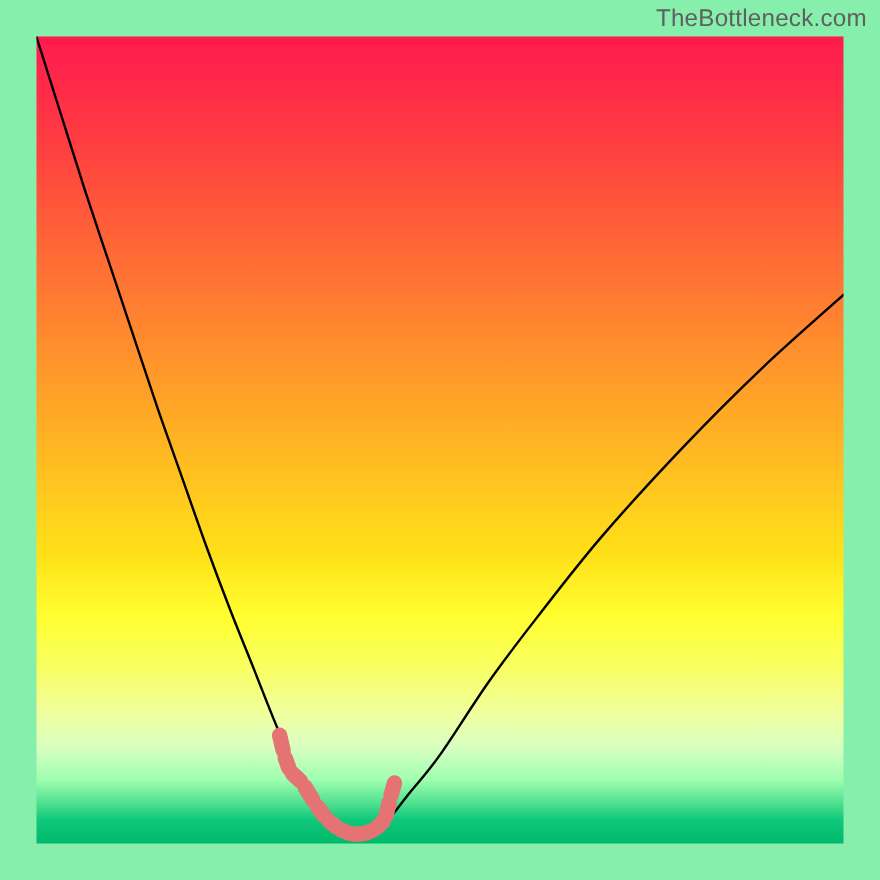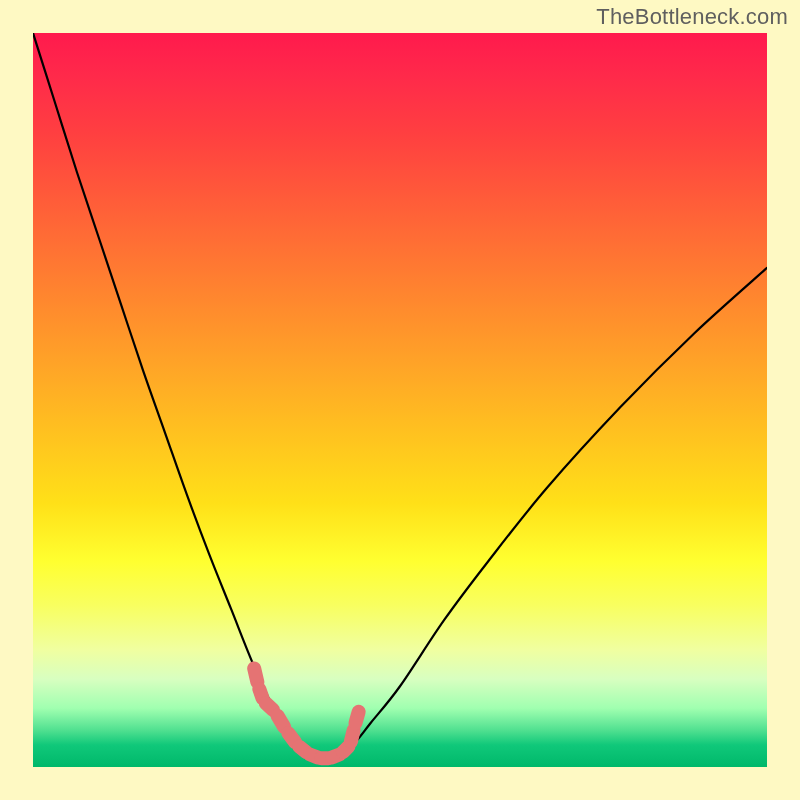--- a/index.html
+++ b/index.html
@@ -9,21 +9,21 @@
     height: 800px;
     background: #000;
     overflow: hidden;
   }
   .frame {
     position: absolute;
     top: 0;
     left: 0;
     width: 800px;
     height: 800px;
-    background: #fef9c3;
+    background: #86efac;
   }
   .plot-area {
     position: absolute;
     top: 33px;
     left: 33px;
     width: 734px;
     height: 734px;
     overflow: hidden;
   }
   .gradient-bg {

